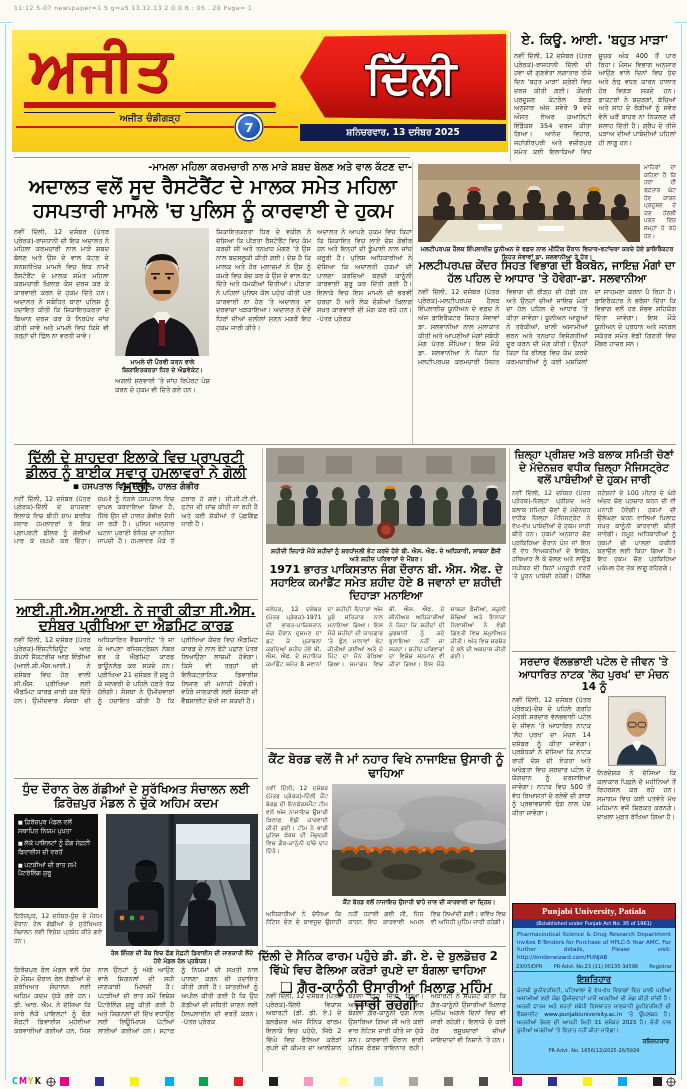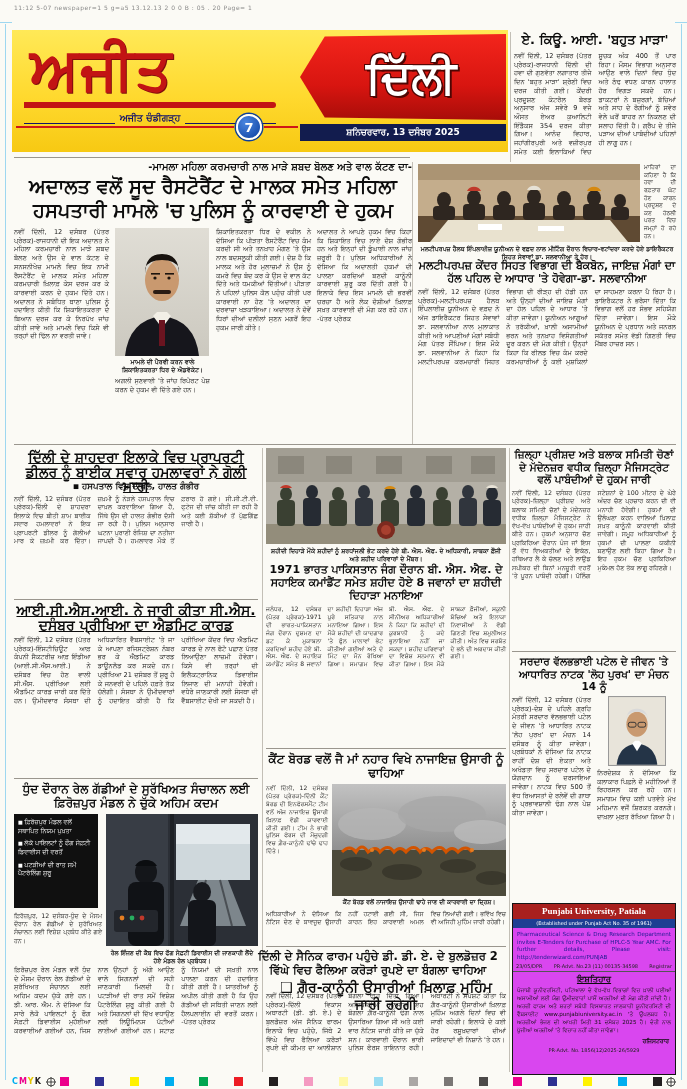--- a/index.html
+++ b/index.html
@@ -20,21 +20,21 @@
   .rule-h { background:#9a968e; height:1px; }
   .rule-v { background:#c3bfb6; width:1px; }
   .photo { overflow:hidden; background:#cfccc4; }
   .photo svg { display:block; width:100%; height:100%; }
 
   
   .mast-band { background:linear-gradient(180deg,#ffe957 0%, #ffd92e 55%, #f7c913 100%); }
   .ajit-title { font-size:56px; font-weight:bold; color:#c21414; letter-spacing:2px;
     text-shadow:1px 1px 0 #7e0d0d; transform:scaleY(1.05); transform-origin:top left; }
   .swoosh { background:#c21414; border-radius:4px 40px 40px 4px; }
-  .tagline { display:flex; align-items:flex-end; gap:5px; }
+  .tagline { display:flex; align-items:flex-start; gap:5px; }
   .tagline .ln { flex:1; height:1px; background:#13136b; }
   .tagline .txt { font-size:9.5px; font-weight:bold; color:#13136b; white-space:nowrap; }
   .ribbon { background:linear-gradient(180deg,#f3251c 0%, #d81510 60%, #a80d09 100%);
     clip-path:polygon(0 50%, 12% 3%, 100% 0, 100% 100%, 12% 97%);
     display:flex; align-items:center; justify-content:center; }
   .ribbon .edition { font-size:46px; font-weight:bold; color:#ffffff; padding-left:16px;
     text-shadow:2px 2px 0 #4d0604, -1px -1px 0 #4d0604, 1px -1px 0 #4d0604, -1px 1px 0 #4d0604; }
   .page-circle { width:26px; height:26px; border-radius:50%;
     background:radial-gradient(circle at 35% 30%, #4a86e0, #0b3f9e);
     border:2px solid #fff; box-shadow:0 0 0 1.5px #0b3f9e;
@@ -53,21 +53,21 @@
 
   .court-cols { display:flex; gap:6px; }
   .court-cols .c { flex:1; }
 
   .black-box { background:#101010; color:#fff; font-size:6.4px; line-height:1.35; padding:4px; }
   .black-box li { list-style:none; margin-bottom:4px; }
   .black-box li::before { content:"■ "; font-size:5px; }
 
   .patel-flex { display:flex; gap:6px; }
 
-  .uni-box { background:#d946ef; border:1.5px solid #141414; }
+  .uni-box { background:#7dd3fc; border:1.5px solid #141414; }
   .uni-head { background:#a8201e; color:#fff; font-family:"Liberation Serif", serif;
     font-size:9px; font-weight:bold; text-align:center; line-height:15px; height:15px; }
   .uni-est { background:#1d3f93; color:#fff; font-size:5px; text-align:center; line-height:9px; height:9px; }
   .uni-tender { font-size:5.6px; line-height:1.35; text-align:justify; color:#1b1b8f; padding:3px 4px 2px; }
   .uni-refrow { display:flex; justify-content:space-between; font-size:5px; color:#222;
     padding:0 3px 2px; border-bottom:1px solid #555; }
   .uni-adtitle { font-size:8.5px; font-weight:bold; text-align:center; text-decoration:underline; margin-top:2px; color:#0c0c0c; }
   .uni-adbody { font-size:5.6px; line-height:1.42; text-align:justify; color:#111; padding:2px 4px; }
   .uni-sign { text-align:right; font-size:6px; font-weight:bold; padding:0 6px; color:#0c0c0c; }
   .uni-pr { font-size:5px; text-align:center; margin-top:2px; color:#222; }

